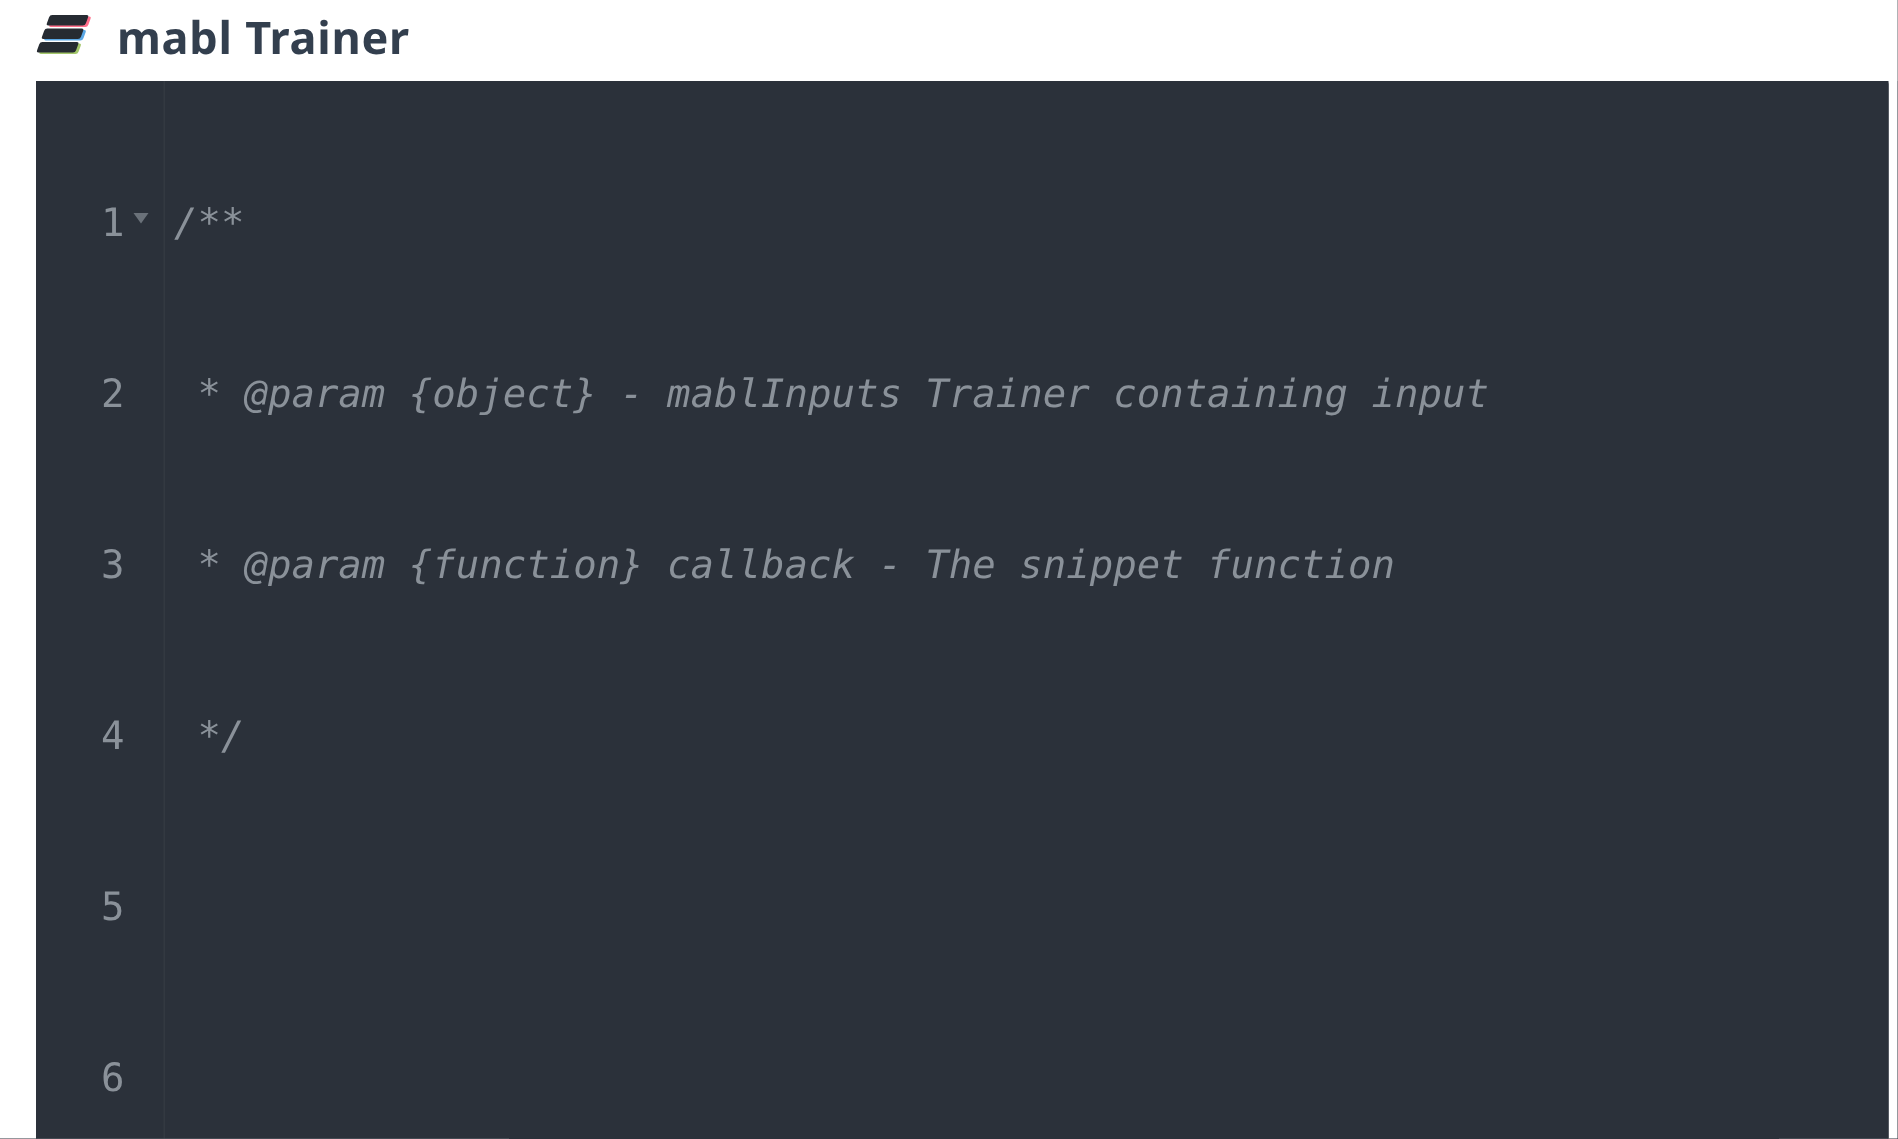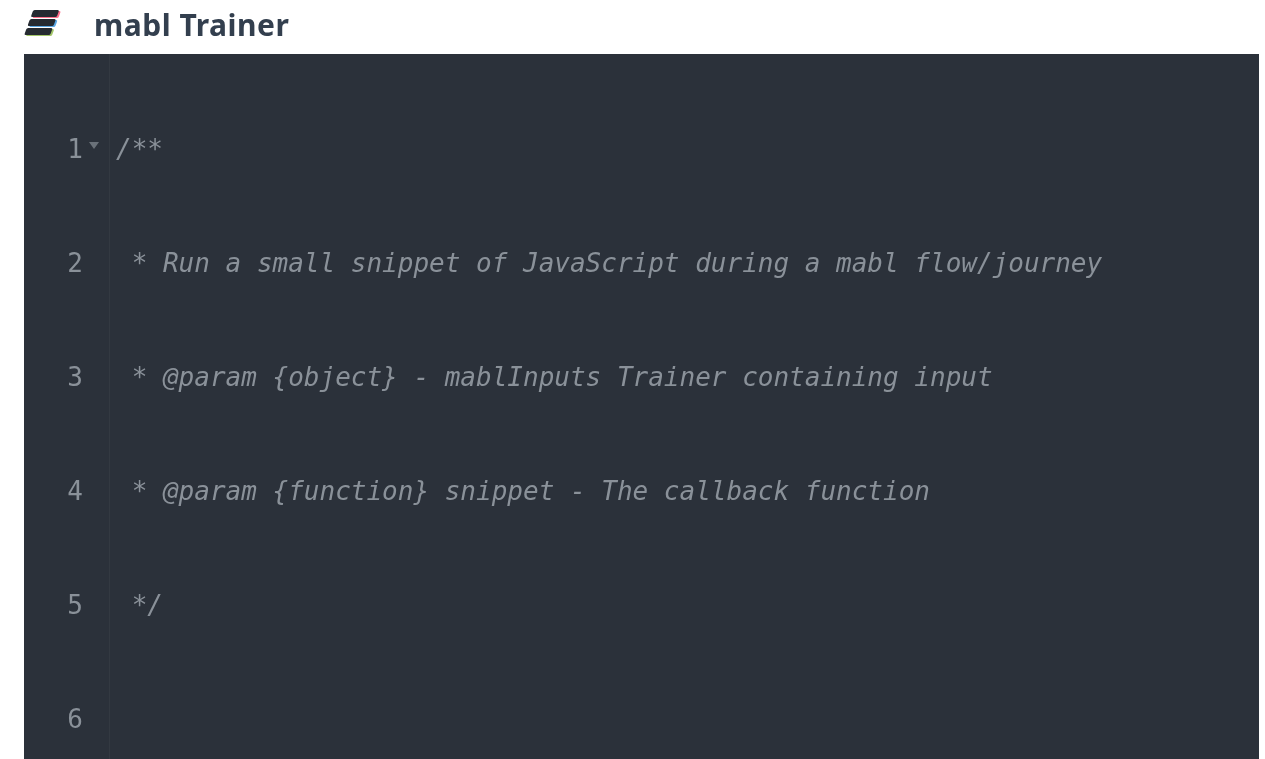--- a/index.html
+++ b/index.html
@@ -6,21 +6,21 @@
     body {
       background: #fff;
       font-family: ui-sans-serif, system-ui, -apple-system, sans-serif;
       width: 1265px;
       height: 759px;
       overflow: hidden;
     }
     .titlebar {
       display: flex;
       align-items: center;
-      gap: 30px;
+      gap: 14px;
       padding: 6px 20px 12px 24px;
       height: 54px;
       background: #fff;
     }
     .app-icon {
       display: inline-flex;
       width: 40px;
       height: 32px;
     }
     .app-title {
@@ -116,23 +116,22 @@
     
     
     
     
     
     
   </div>
 
   <div class="code">
     <div class="ln"><span class="c-cm">/**</span></div>
-    <div class="ln"><span class="c-cm"> * Run a small snippet of JavaScript during a mabl flow/journey</span></div>
     <div class="ln"><span class="c-cm"> * @param {object} - mablInputs Trainer containing input</span></div>
-    <div class="ln"><span class="c-cm"> * @param {function} snippet - The callback function</span></div>
+    <div class="ln"><span class="c-cm"> * @param {function} callback - The snippet function</span></div>
     <div class="ln"><span class="c-cm"> */</span></div>
     
     
     
     
     
     
     
     
     

